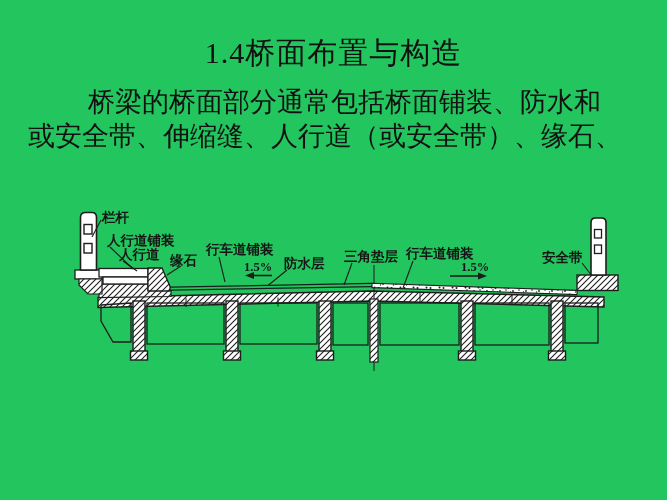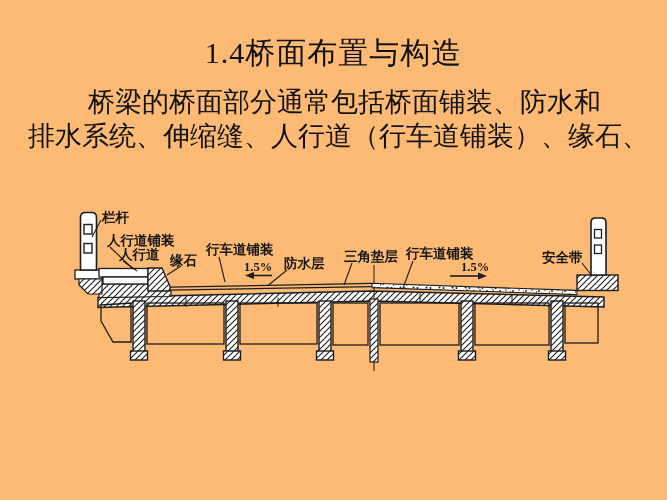--- a/index.html
+++ b/index.html
@@ -1,18 +1,18 @@
 <!DOCTYPE html>
 <html><head>
 <meta charset="utf-8">
 <style>
   html,body{margin:0;padding:0;background:#ffffff;}
   body{width:667px;height:500px;overflow:hidden;
        font-family:"Liberation Serif","DejaVu Serif",serif;color:#000;}
-  .slide{position:relative;width:667px;height:500px;background:#fdba74;}
+  .slide{position:relative;width:667px;height:500px;background:#22c55e;}
   .title{margin:0;padding-top:33px;text-align:center;
          font-size:30px;font-weight:500;letter-spacing:1px;color:#111;}
   .bodytext{margin-top:11px;padding:0 20px 0 28px;
             font-size:27px;line-height:34px;color:#111;}
   .bodytext .line{white-space:nowrap;}
   .bodytext .indent{text-indent:60px;}
   .diagram{position:absolute;left:0;top:195px;width:667px;height:200px;}
   svg text{font-family:"Liberation Serif","DejaVu Serif",serif;
            font-weight:bold;fill:#161616;}
   .lbl{font-size:13.5px;}
@@ -20,21 +20,21 @@
 </style>
 </head>
 <body>
 
 <div class="slide">
 
   <h1 class="title">1.4桥面布置与构造</h1>
 
   <div class="bodytext">
     <div class="line indent">桥梁的桥面部分通常包括桥面铺装、防水和</div>
-    <div class="line">排水系统、伸缩缝、人行道（行车道铺装）、缘石、</div>
+    <div class="line">或安全带、伸缩缝、人行道（或安全带）、缘石、</div>
   </div>
 
   <svg class="diagram" viewBox="0 0 667 200">
     <defs>
       <pattern id="hatch" patternUnits="userSpaceOnUse" width="6" height="6">
         <rect width="6" height="6" fill="#ffffff"></rect>
         <path d="M-1,1 l2,-2 M0,6 l6,-6 M5,7 l2,-2" stroke="#1d1d1d" stroke-width="1.1"></path>
       </pattern>
       <pattern id="stip" patternUnits="userSpaceOnUse" width="13" height="7">
         <rect width="13" height="7" fill="#ffffff"></rect>

